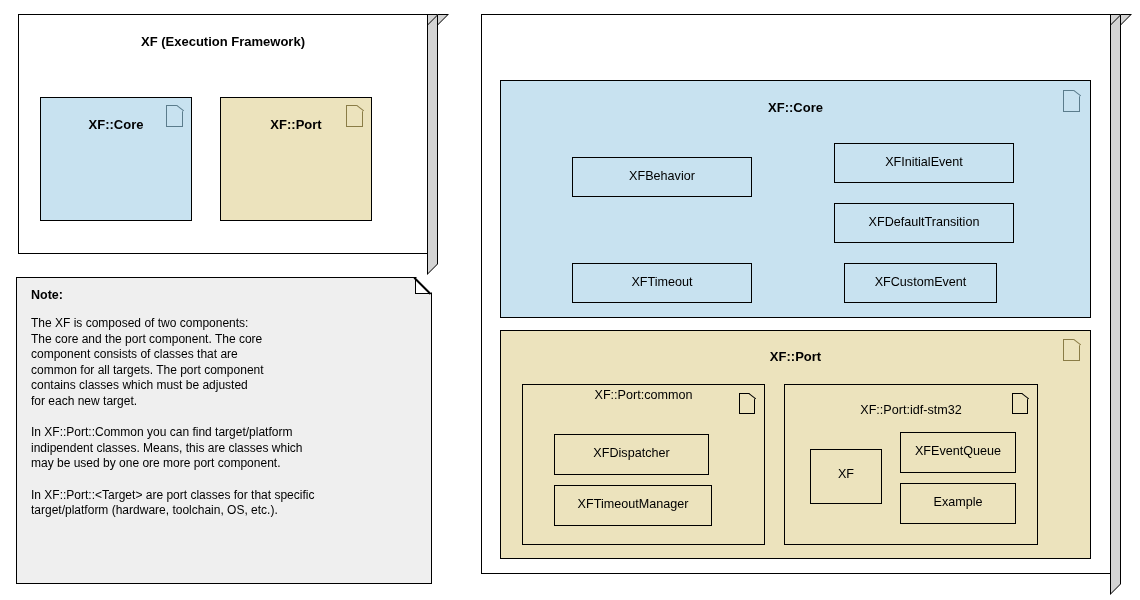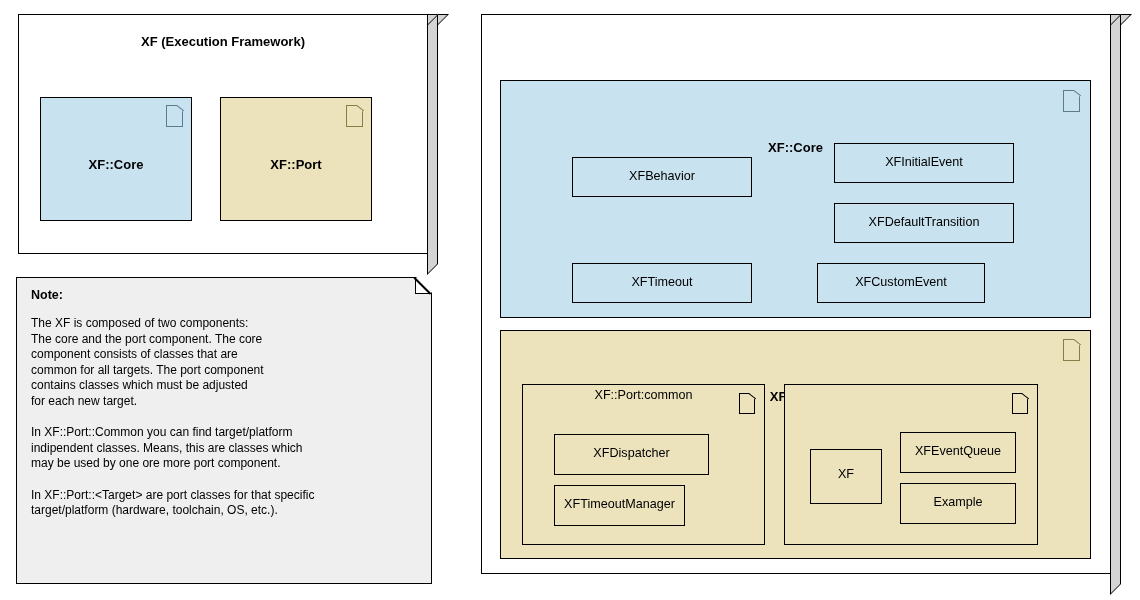--- a/index.html
+++ b/index.html
@@ -144,21 +144,21 @@
     transform-origin: left top;
   }
 
   
   .fill-core { background: #c8e2f0; }
   .fill-port { background: #ece3bd; }
 
   .ic-core { color: #5b7c8c; }
   .ic-port { color: #8a7c46; }
   .ic-black { color: #000000; }
-  .t-13b   { font-size: 13px; font-weight: bold; margin-top: 40px; }
+  .t-13b   { font-size: 13px; font-weight: bold; }
   .t-125   { font-size: 12.6px; }
 </style>
 </head>
 <body>
 
 <div class="pkg3d" style="left:18px; top:14px; width:420px; height:250px;padding-left:44px;">
   <div class="bevel-top"></div>
   <div class="bevel-right"></div>
   <div class="body"></div>
   <div class="title">XF (Execution Framework)</div>
@@ -216,47 +216,48 @@
     <div class="comp fill-core" style="left:71px; top:182px; width:180px; height:40px;">
       <div class="label t-125" style="top:11px;">XFTimeout</div>
     </div>
 
     <div class="comp fill-core" style="left:333px; top:122px; width:180px; height:40px;">
       <div class="label t-125" style="top:11px;">XFDefaultTransition</div>
     </div>
     <div class="comp fill-core" style="left:333px; top:62px; width:180px; height:40px;">
       <div class="label t-125" style="top:11px;">XFInitialEvent</div>
     </div>
-    <div class="comp fill-core" style="left:316px; top:182px; width:168px; height:40px;padding-left:47px;">
+    <div class="comp fill-core" style="left:343px; top:182px; width:153px; height:40px;padding-left:47px;">
       <div class="label t-125" style="top:11px;">XFCustomEvent</div>
     </div>
   </div>
 
   <div class="comp fill-port" style="left:19px; top:316px; width:591px; height:229px; z-index:4;">
     <div class="label t-13b" style="top:18px;">XF::Port</div>
     <div class="doc-icon ic-port" style="right:10px; top:8px; width:17px; height:22px;">
       <div class="sheet"></div>
         <div class="corner"></div>
     </div>
 
     <div class="comp fill-port" style="left:21px; top:53px; width:243px; height:161px;">
       <div class="label t-125" style="top:3px;">XF::Port:common</div>
       <div class="doc-icon ic-black" style="right:9px; top:8px; width:16px; height:21px;">
         <div class="sheet"></div>
           <div class="corner"></div>
       </div>
       <div class="comp fill-port" style="left:31px; top:49px; width:155px; height:41px;">
         <div class="label t-125" style="top:11px;">XFDispatcher</div>
       </div>
-      <div class="comp fill-port" style="left:31px; top:100px; width:131px; height:41px;">
+      <div class="comp fill-port" style="left:31px; top:100px; width:158px; height:41px;">
         <div class="label t-125" style="top:11px;">XFTimeoutManager</div>
       </div>
     </div>
 
     <div class="comp fill-port" style="left:283px; top:53px; width:254px; height:161px;">
+      <div class="label t-125" style="top:18px;">XF::Port:idf-stm32</div>
       <div class="doc-icon ic-black" style="right:9px; top:8px; width:16px; height:21px;">
         <div class="sheet"></div>
           <div class="corner"></div>
       </div>
       <div class="comp fill-port" style="left:25px; top:64px; width:72px; height:55px;">
         <div class="label t-125" style="top:17px;">XF</div>
       </div>
       <div class="comp fill-port" style="left:115px; top:47px; width:116px; height:41px;">
         <div class="label t-125" style="top:11px;">XFEventQueue</div>
       </div>

